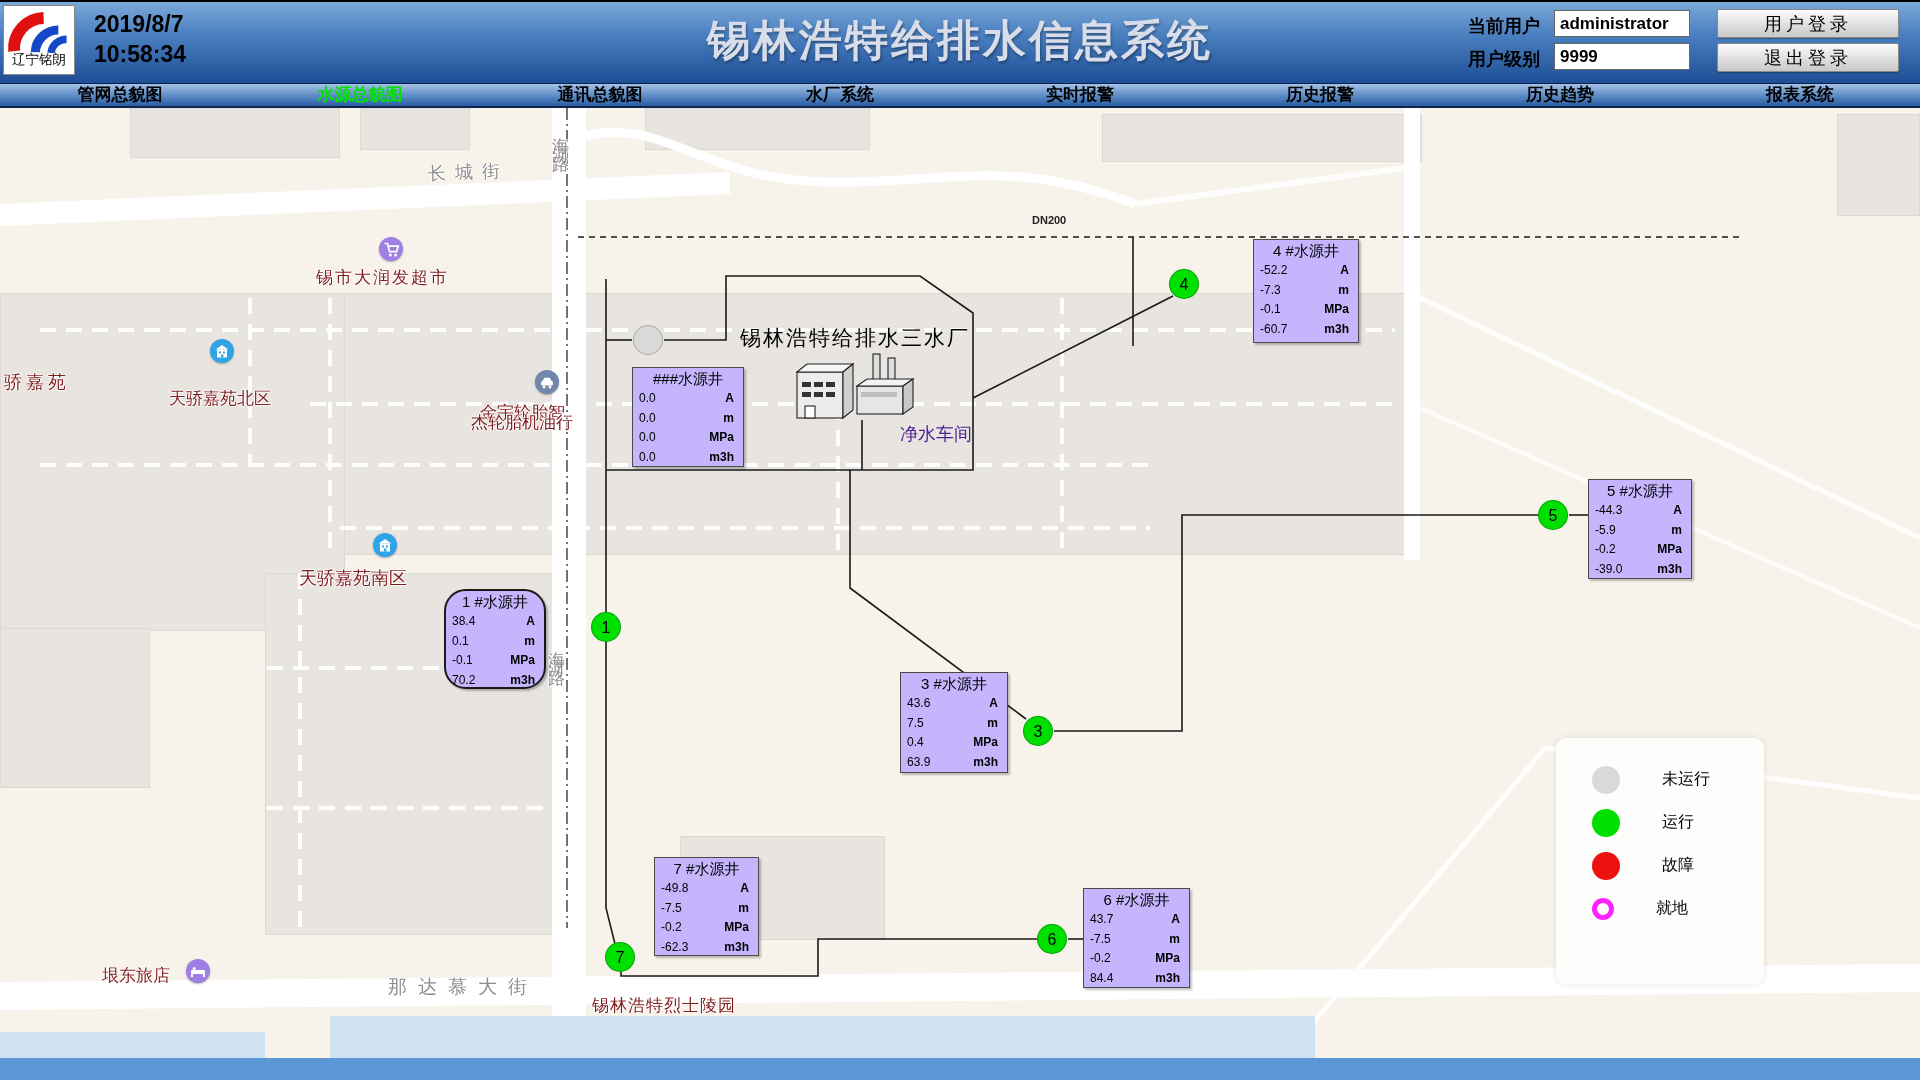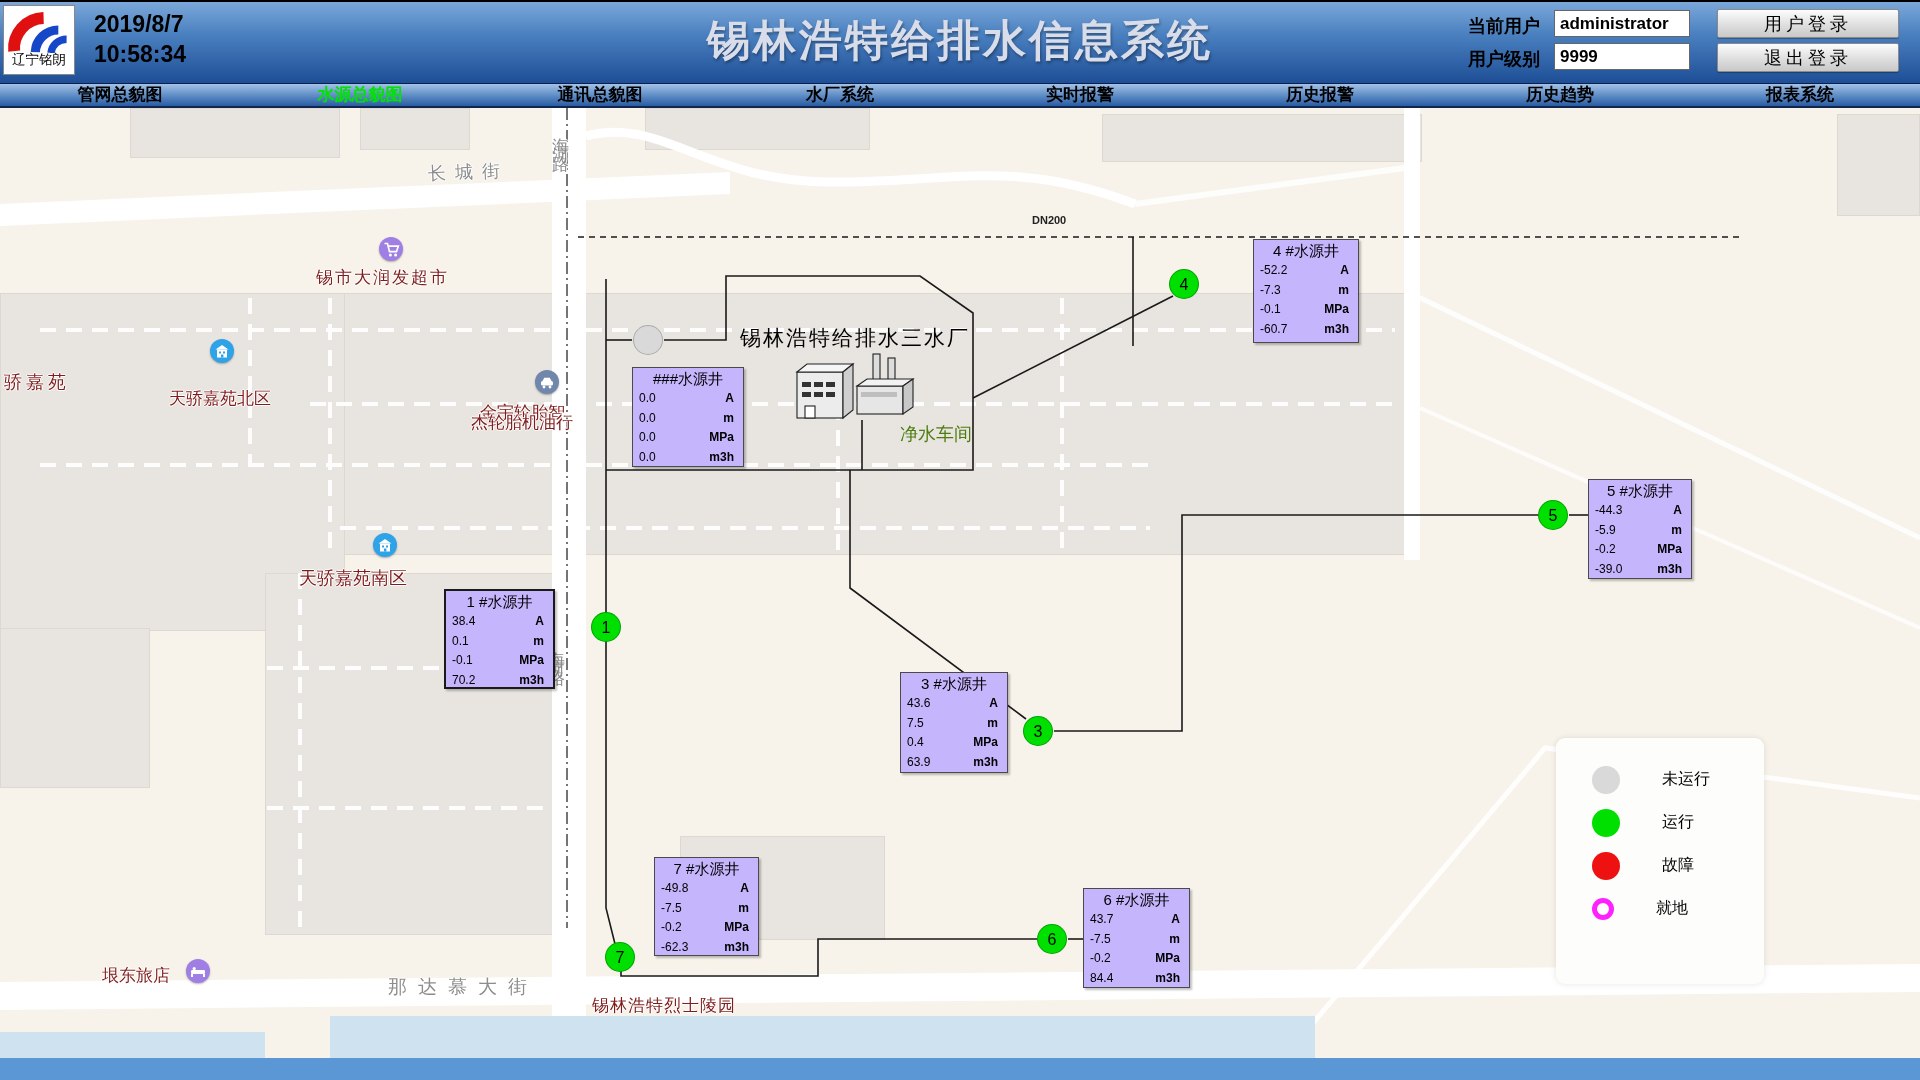--- a/index.html
+++ b/index.html
@@ -49,21 +49,21 @@
   .street.vert { writing-mode:vertical-rl; letter-spacing:9px; }
   .poi-label { position:absolute; color:#7f1d1d; font-size:17px; white-space:nowrap;
             text-shadow:1px 0 #fff,-1px 0 #fff,0 1px #fff,0 -1px #fff; }
   .poi-icon { position:absolute; width:24px; height:24px; border-radius:50%;
               box-shadow:0 1px 2px rgba(0,0,0,.3); }
   .poi-icon svg { display:block; margin:2px auto; }
 
   .plant-title { position:absolute; left:740px; top:216px; font-family:"Liberation Serif",serif;
                  font-size:21px; color:#000; letter-spacing:2px; white-space:nowrap; }
   .workshop-label { position:absolute; left:900px; top:314px; font-family:Liberation Mono, monospace;
-                 font-size:18px; color:#4d7c0f; white-space:nowrap; }
+                 font-size:18px; color:#4c1d95; white-space:nowrap; }
   .pipe-label { position:absolute; left:1032px; top:106px; font-size:11px;
                 font-weight:bold; color:#222; }
   .factory { position:absolute; left:795px; top:244px; }
 
   .wbox { position:absolute; background:#c4b5fd; border:1.5px solid #4a4a4a;
           box-shadow:2px 2px 2px rgba(0,0,0,.25); color:#000; }
   .wbox.main { border:2.5px solid #1a1a1a; }
   .wbox .t { text-align:center; font-size:15px; line-height:21px; white-space:nowrap; }
   .wbox .r { display:flex; justify-content:space-between; padding:0 9px 0 6px;
              font-size:12px; line-height:19.5px; }
@@ -297,21 +297,21 @@
       <div class="r">
           <span>0.0</span>
           <span class="u">MPa</span>
         </div>
       <div class="r">
           <span>0.0</span>
           <span class="u">m3h</span>
         </div>
     </div>
 
-    <div class="wbox main" style="left:444px;top:481px;width:111px;height:100px;">
+    <div class="wbox main" style="left:444px;top:481px;width:102px;height:100px;border-radius:22px;">
       <div class="t">1  #水源井</div>
       <div class="r">
           <span>38.4</span>
           <span class="u">A</span>
         </div>
       <div class="r">
           <span>0.1</span>
           <span class="u">m</span>
         </div>
       <div class="r">

